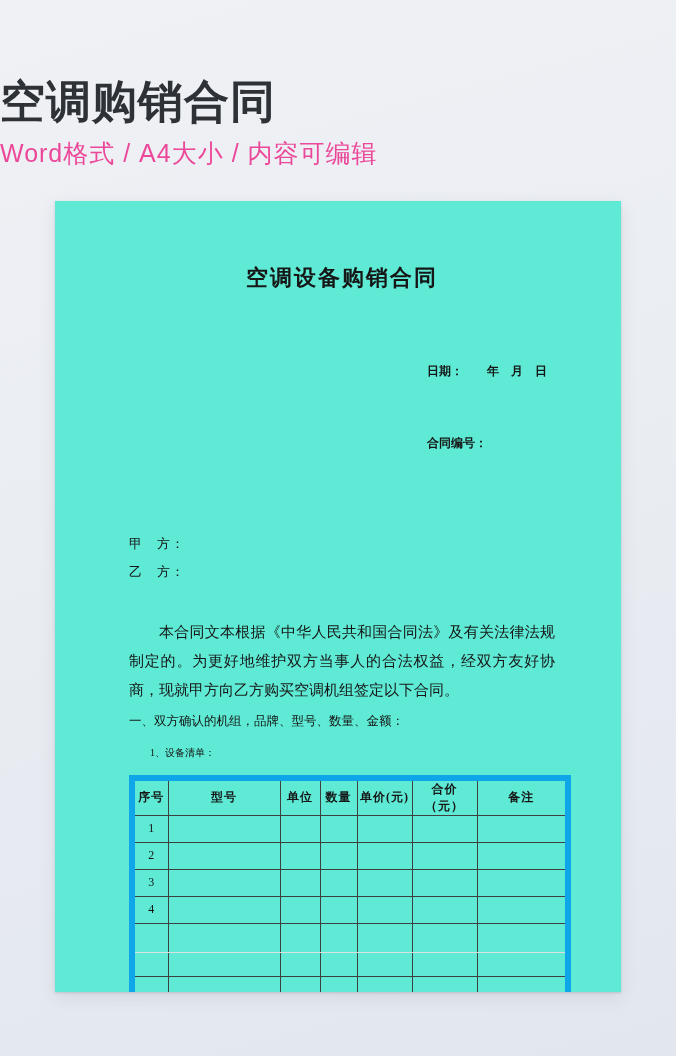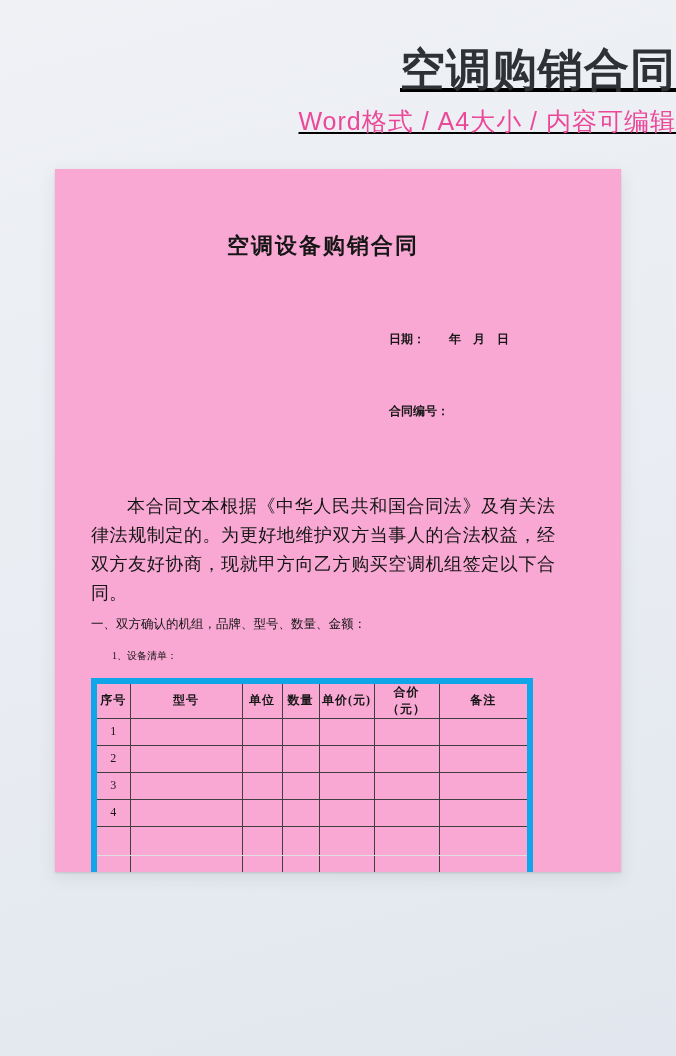--- a/index.html
+++ b/index.html
@@ -4,43 +4,43 @@
 <style>
   * { margin: 0; padding: 0; box-sizing: border-box; }
   html, body { width: 676px; height: 1056px; }
   body {
     font-family: "Liberation Sans", sans-serif;
     background: linear-gradient(165deg, #eff1f5 0%, #eaedf2 45%, #e2e7ef 100%);
     overflow: hidden;
   }
 
   
-  .banner { padding-top: 44px; text-align: right; text-decoration: underline; }
+  .banner { padding-top: 76px; text-align: left; }
   .banner-title {
     font-size: 45px;
     font-weight: bold;
     line-height: 1.15;
     color: #2e3236;
     letter-spacing: 1px;
   }
   .banner-subtitle {
     margin-top: 9px;
     font-size: 25px;
     color: #ec4899;
     letter-spacing: 1px;
   }
 
   
   .page {
     width: 566px;
-    height: 703px;
+    height: 791px;
     margin: 31px auto 0;
-    background: #f9a8d4;
+    background: #5eead4;
     box-shadow: 0 1px 2px rgba(50,55,70,.16), 0 5px 16px rgba(50,55,70,.10);
-    padding: 62px 66px 0 36px;
+    padding: 62px 66px 0 74px;
     font-family: "Liberation Serif", "DejaVu Serif", serif;
     color: #161616;
     overflow: hidden;
   }
 
   .doc-title {
     text-align: center;
     font-size: 22px;
     font-weight: bold;
     letter-spacing: 2px;
@@ -55,22 +55,22 @@
   }
 
   .parties { margin-top: 27px; }
   .party-line {
     font-size: 13px;
     line-height: 28px;
     letter-spacing: 1px;
   }
 
   .intro {
-    margin-top: 21px;
-    font-size: 18px;
+    margin-top: 32px;
+    font-size: 15px;
     line-height: 29px;
     text-indent: 2em;
     text-align: justify;
   }
 
   .section-heading {
     margin-top: 6px;
     font-size: 12.5px;
     line-height: 20px;
   }
@@ -116,20 +116,24 @@
 </div>
 
 <div class="page">
   <div class="doc-title">空调设备购销合同</div>
 
   <div class="meta">
     <div>日期：　　年　月　日</div>
     <div>合同编号：</div>
   </div>
 
+  <div class="parties">
+    <div class="party-line">甲　方：</div>
+    <div class="party-line">乙　方：</div>
+  </div>
 
   <p class="intro">本合同文本根据《中华人民共和国合同法》及有关法律法规制定的。为更好地维护双方当事人的合法权益，经双方友好协商，现就甲方向乙方购买空调机组签定以下合同。</p>
 
   <div class="section-heading">一、双方确认的机组，品牌、型号、数量、金额：</div>
 
   <div class="list-label">1、设备清单：</div>
 
   <table class="equip-table">
     <colgroup>
         <col style="width: 36px;">

